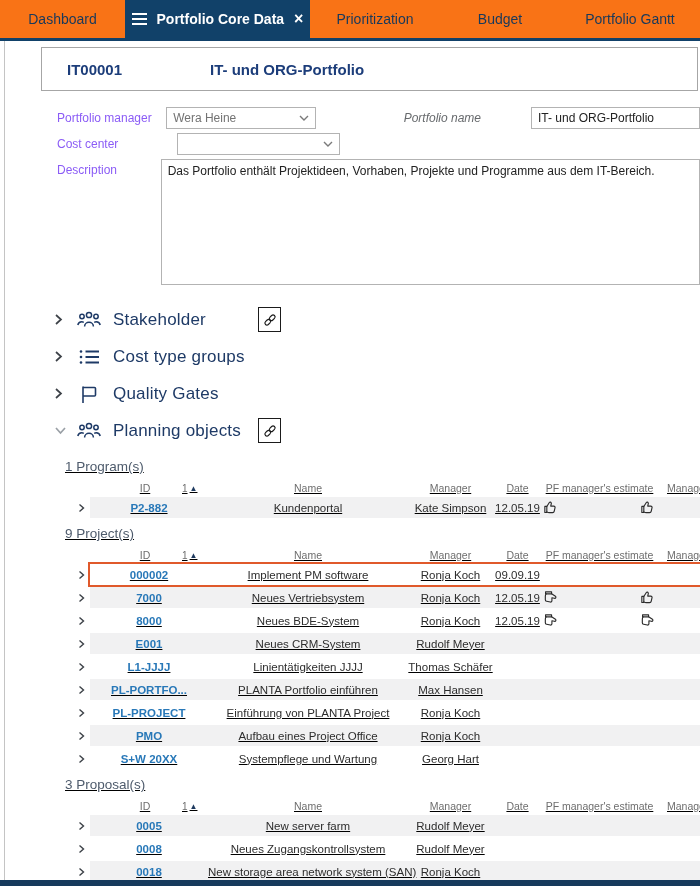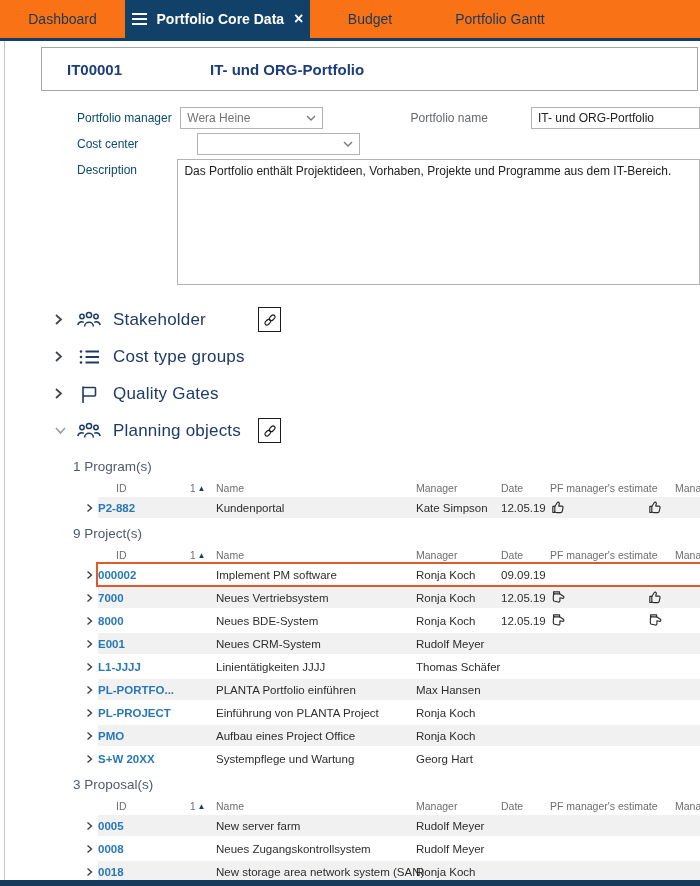--- a/index.html
+++ b/index.html
@@ -23,22 +23,22 @@
     overflow:hidden; position:relative; background:#fff;padding-left:36px; }
 
   .header-box { height:44px; border:1px solid #a6a6a6; margin:6px 2px 0 0;
     display:flex; align-items:center; }
   .pf-id { margin-left:25px; font-size:15px; font-weight:700; color:#1c3d7a; }
   .pf-title { margin-left:88px; font-size:15px; font-weight:700; color:#1c3d7a; }
 
   
   .form { margin-top:16px; font-size:12px; color:#333; }
   .frow { display:flex; align-items:flex-start; margin-bottom:4px; }
-  .flabel { width:120px; margin-left:36px; color:#0c4a6e; padding-top:4px; }
-  .flabel2 { width:140px; margin-left:88px; color:#66696c; padding-top:4px; }
+  .flabel { width:120px; margin-left:16px; color:#8b5cf6; padding-top:4px; }
+  .flabel2 { width:140px; margin-left:88px; color:#66696c; padding-top:4px;font-style:italic; }
   .select { width:163px; height:22px; border:1px solid #b3b3b3; background:#fff;
     display:flex; align-items:center; justify-content:space-between;
     padding:0 6px; cursor:pointer; }
   .select .val { color:#737373;text-align:center; }
   .txtinput { width:170px; height:22px; border:1px solid #b3b3b3; padding:0 6px;
     font:12px "Liberation Sans",sans-serif; color:#222; }
   .descbox { width:622px; height:126px; border:1px solid #b3b3b3;
     padding:3px 6px; line-height:1.35; color:#222; overflow:hidden; }
 
   
@@ -48,24 +48,24 @@
   .sec-chev { width:20px; display:flex; align-items:center; }
   .sec-icon { width:30px; display:flex; align-items:center; justify-content:center; }
   .sec-label { font-size:17px; color:#1e3a66; margin-left:9px; letter-spacing:.2px; }
   .link-box { position:absolute; left:217px; width:23px; height:25px;
     border:1.5px solid #1b1b1b; display:flex; align-items:center;
     justify-content:center; cursor:pointer; background:#fff; }
 
   
   .planning { padding-left:20px; }
   .group-label { font-size:13.5px; color:#4e5b6c; margin:10px 0 6px; }
-  .pgroup { margin-left:12px; }
+  .pgroup { margin-left:4px;text-decoration:underline; }
   .thead, .trow { display:grid;
     grid-template-columns:15px 92px 26px 200px 85px 49px 115px 93px;
-    align-items:center; margin-left:10px; }
+    align-items:center; margin-left:10px;text-align:center; }
   .thead { font-size:10.5px; color:#6e6e6e; height:16px; margin-bottom:3px;
     white-space:nowrap; }
   .h-id { padding-left:18px; }
   .h-sort { display:flex; align-items:center; gap:2px; }
   .h-sort .num { font-size:10px; color:#6d6d6d; }
   .h-sort .tri { font-size:8px; color:#1e3a5f; }
   .h-me { padding-left:10px; }
   .trow { height:17px; margin-bottom:6px; position:relative; font-size:11.5px;
     color:#2d2d2d; white-space:nowrap; cursor:default; }
   .trow.shade::before { content:""; position:absolute; left:15px; width:613px;
@@ -91,20 +91,23 @@
   </div>
   <div class="tab tab-1 active">
     <span class="burger">
         <i></i>
         <i></i>
         <i></i>
       </span>
     <span>Portfolio Core Data</span>
     <span class="tab-close">×</span>
   </div>
+  <div class="tab tab-2">
+    <span>Prioritization</span>
+  </div>
   <div class="tab tab-3">
     <span>Budget</span>
   </div>
   <div class="tab tab-4">
     <span>Portfolio Gantt</span>
   </div>
 </div>
 <div class="underline"></div>
 
 <div class="wrapper">

